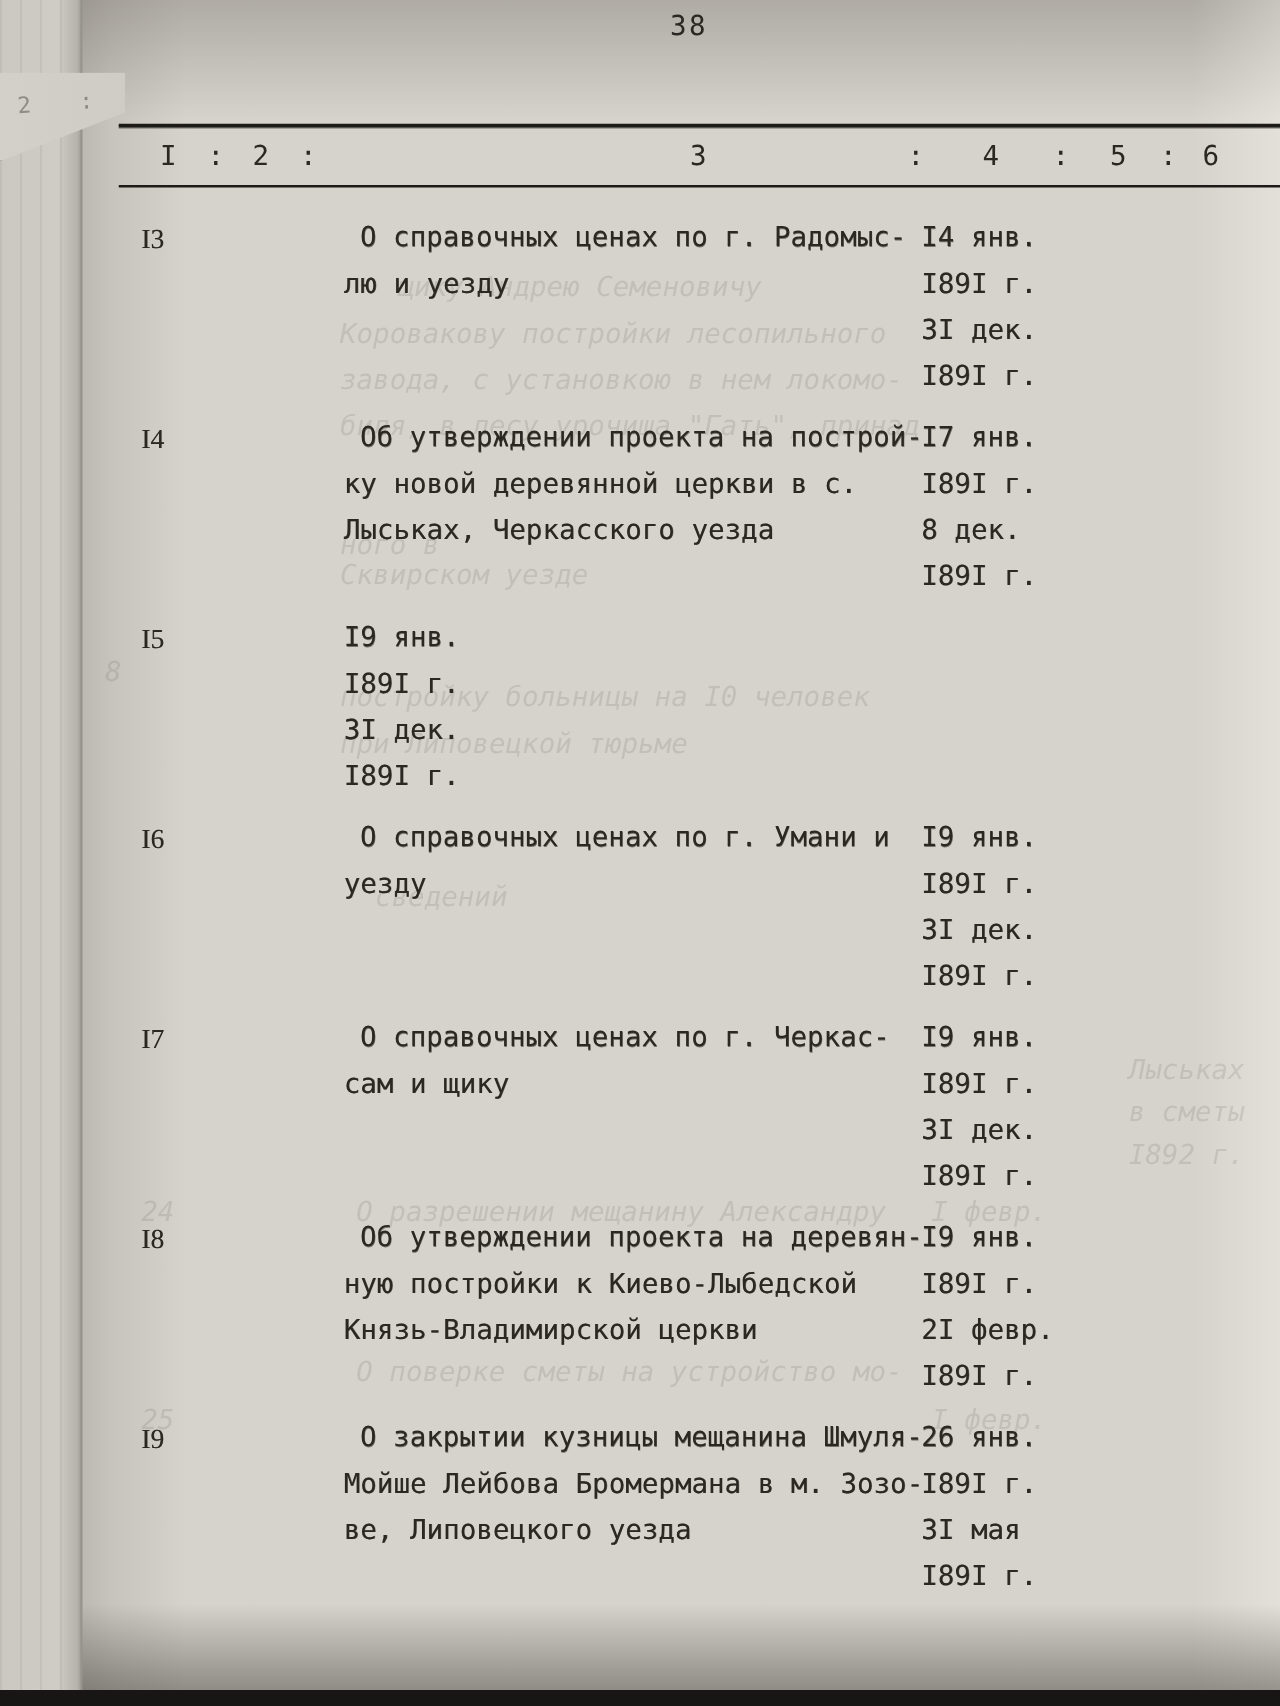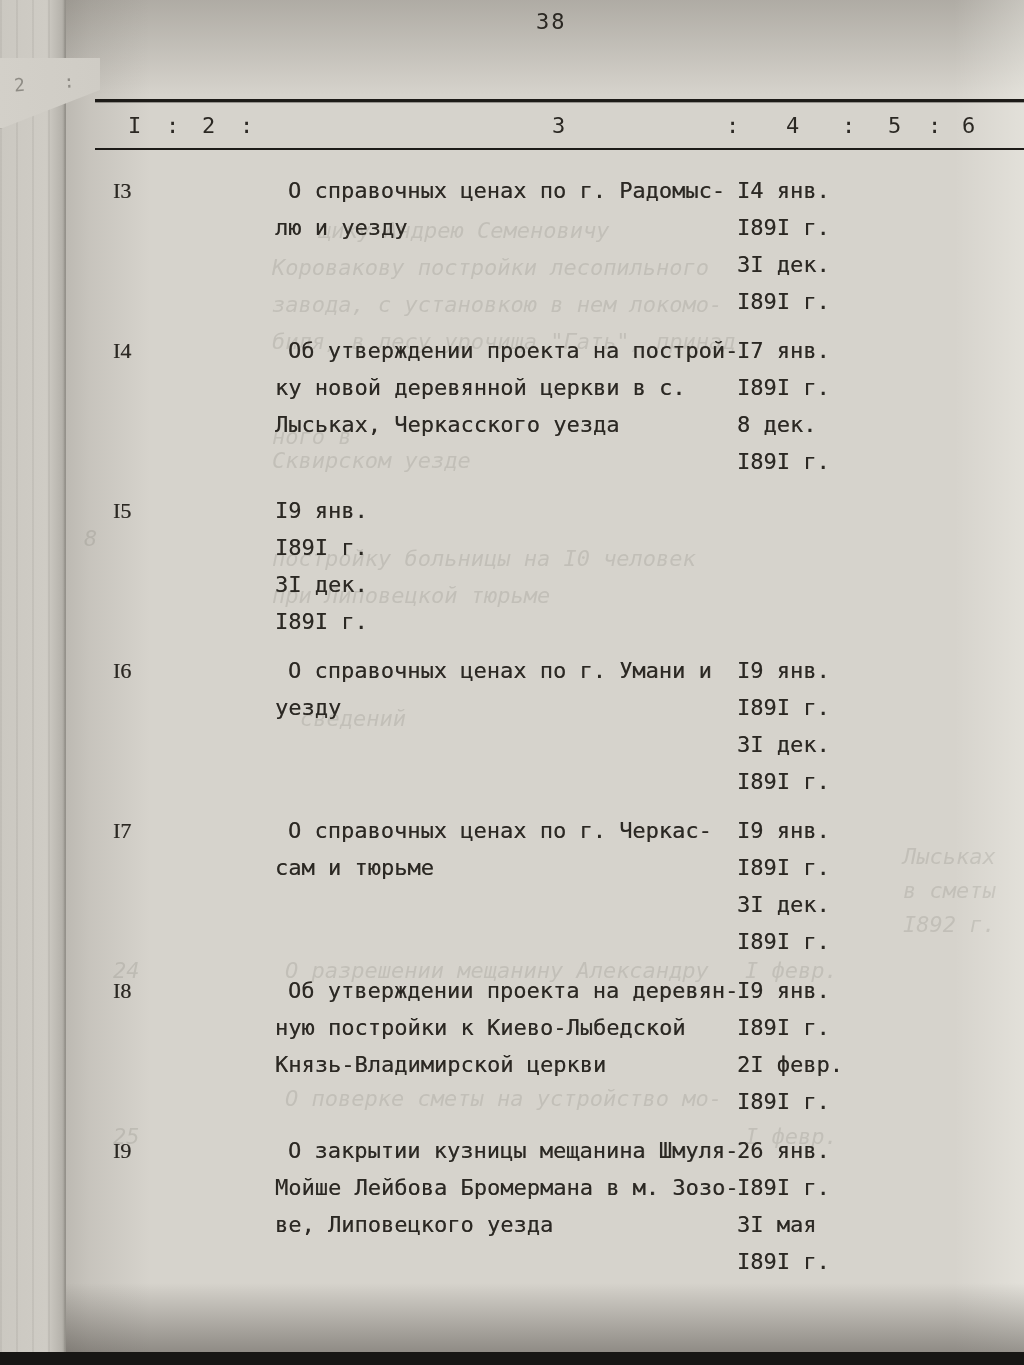--- a/index.html
+++ b/index.html
@@ -163,21 +163,21 @@
           <div class="line">I89I г.</div>
           <div class="line">3I дек.</div>
           <div class="line">I89I г.</div>
         </div>
   </div>
 
   <div class="entry-row">
     <div class="num">I7</div>
     <div class="desc">
           <div class="line">О справочных ценах по г. Черкас-</div>
-          <div class="line">сам и тюрьме</div>
+          <div class="line">сам и щику</div>
         </div>
     <div class="dates">
           <div class="line">I9 янв.</div>
           <div class="line">I89I г.</div>
           <div class="line">3I дек.</div>
           <div class="line">I89I г.</div>
         </div>
   </div>
 
   <div class="entry-row">

